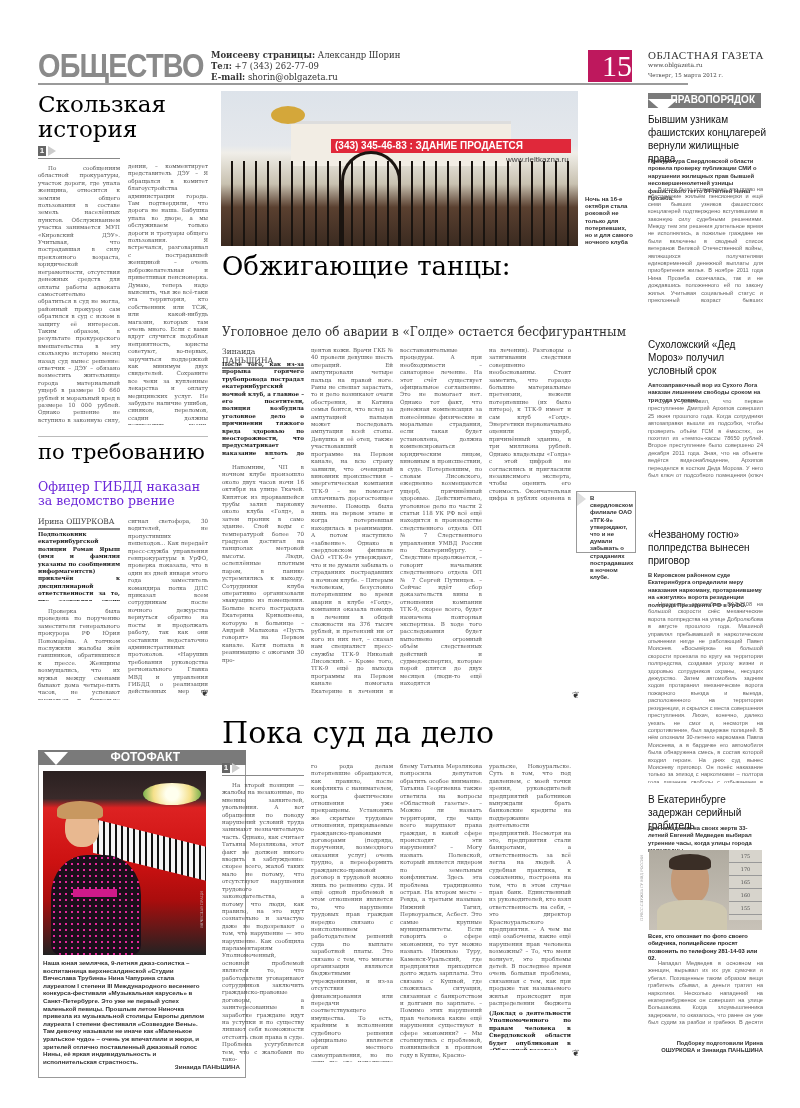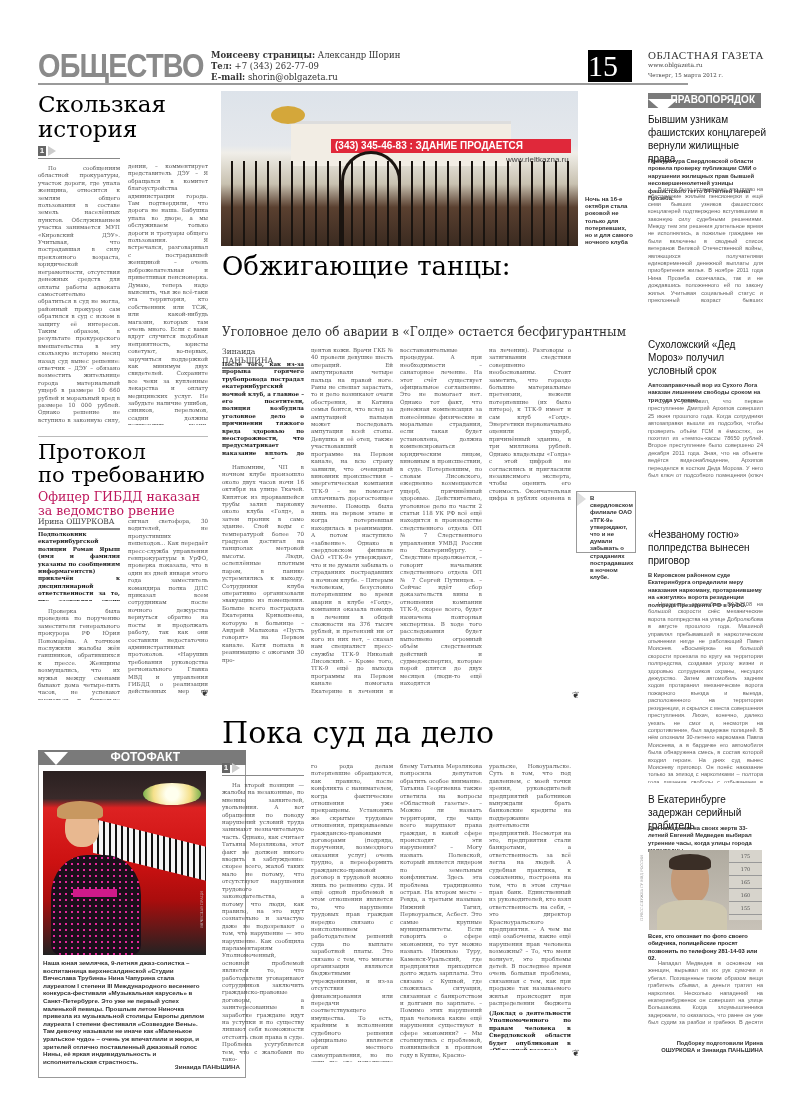--- a/index.html
+++ b/index.html
@@ -1,21 +1,21 @@
 <!DOCTYPE html>
 <html><head>
 <meta charset="utf-8">
 <style>
 *{box-sizing:border-box;margin:0;padding:0}
 body{width:800px;height:1108px;background:#fff;font-family:"DejaVu Serif",serif;color:#222;position:relative;overflow:hidden}
 .abs{position:absolute}
 .sect{left:38px;top:46px;font-family:"Liberation Sans",sans-serif;font-weight:bold;font-size:34px;color:#8a8a8a;letter-spacing:-1px;transform:scaleX(.85);transform-origin:left}
 .editor{left:211px;top:50px;font-size:8.5px;line-height:11px;color:#333}
 .editor b{font-weight:bold}
-.pagenum{left:588px;top:50px;width:44px;height:32px;background:#000000;color:#fff;font-size:30px;text-align:left;line-height:32px;font-family:"Liberation Serif",serif}
+.pagenum{left:588px;top:50px;width:44px;height:32px;background:#be185d;color:#fff;font-size:30px;text-align:right;line-height:32px;font-family:"Liberation Serif",serif}
 .mast{left:648px;top:50px;font-size:8px;line-height:10px}
 .mast .t{font-size:11px;letter-spacing:.5px;font-family:"Liberation Serif",serif;color:#333}
 .mast .s{font-size:5.5px;color:#444}
 .rule{left:38px;top:83px;width:650px;height:2px;background:#9a9a9a}
 .col{font-size:5.6px;line-height:7.4px;color:#555;text-align:justify;overflow:hidden}
 .col .ind{text-indent:10px}
 .h1{font-family:"DejaVu Serif",serif;color:#000000;line-height:1}
 .lead{font-weight:bold;color:#222}
 .author{font-size:7.5px;color:#444;border-bottom:2px solid #888;padding-bottom:2px}
 .marker{display:flex;align-items:center;gap:2px}
@@ -61,24 +61,23 @@
 </div>
 <div class="abs col" style="left:38px;top:165px;width:82px;height:260px">
     <p class="ind">По сообщениям областной прокуратуры, участок дороги, где упала женщина, относится к землям общего пользования в составе земель населённых пунктов. Обслуживанием участка занимается МУП «Кировский ДЭУ». Учитывая, что пострадавшая в силу преклонного возраста, юридической неграмотности, отсутствия денежных средств для оплаты работы адвоката самостоятельно обратиться в суд не могла, районный прокурор сам обратился в суд с иском в защиту её интересов. Таким образом, в результате прокурорского вмешательства в эту скользкую историю месяц назад суд вынес решение: ответчик – ДЭУ – обязано возместить жительнице города материальный ущерб в размере 10 660 рублей и моральный вред в размере 10 000 рублей. Однако решение не вступило в законную силу, потому что была подана кассационная жалоба. Чтобы выяснить, почему коммунальщики не согласны с таким решением, мы связались с Николаем Собениным, исполняющим обязанности юрисконсульта организации-ответчика. – Всё дело в том, что эта дорога находится не в нашем ве-</p>
   </div>
 <div class="abs col" style="left:128px;top:163px;width:80px;height:262px">
     <p>дении, – комментирует представитель ДЭУ – Я обращался в комитет благоустройства администрации города. Там подтвердили, что дорога не наша. Бабушка упала во дворе, а мы обслуживаем только дороги и тротуары общего пользования. Я встречался, разговаривал с пострадавшей женщиной – очень доброжелательная и приветливая пенсионерка. Думаю, теперь надо выяснить, чья же всё-таки эта территория, кто собственник или ТСЖ, или какой-нибудь магазин, которых там очень много. Если с вами вдруг случится подобная неприятность, юристы советуют, во-первых, заручиться поддержкой как минимум двух свидетелей. Сохраните все чеки за купленные лекарства и оплату медицинских услуг. Не забудьте наличие ушибов, синяков, переломов, ссадин должны подтвердить врачи. Поэтому отправляйтесь за справкой в больницу. Попробуйте сначала обратиться в компанию, которая отвечает за уборку данного участка: велика вероятность урегулировать ситуацию без суда, но ваши требования должны быть разумными. Не получится договориться – обращайтесь в суд с иском.</p>
   </div>
 
 <div class="abs" style="left:38px;top:436px;width:170px;height:1px;background:#bbb"></div>
 <div class="abs h1" style="left:38px;top:441px;font-size:21px;line-height:23px">
-  <div>Протокол</div>
   <div>по требованию</div>
 </div>
-<div class="abs h1" style="left:38px;top:490px;font-size:12.5px;line-height:14px;color:#be185d">
+<div class="abs h1" style="left:38px;top:480px;font-size:12.5px;line-height:14px;color:#6d28d9">
   <div>Офицер ГИБДД наказан</div>
   <div>за ведомство рвение</div>
 </div>
 <div class="abs author" style="left:38px;top:517px;width:82px">Ирина ОШУРКОВА</div>
 <div class="abs col lead" style="left:38px;top:531px;width:82px;height:70px">Подполковник екатеринбургской полиции Роман Ярыш (имя и фамилия указаны по сообщениям информагентств) привлечён к дисциплинарной ответственности за то, что заставлял своих сотрудников работать сверх нормы, потому что они за ночь «насобирали» мало штрафов.</div>
 <div class="abs col" style="left:38px;top:608px;width:82px;height:92px">
     <p class="ind">Проверка была проведена по поручению заместителя генерального прокурора РФ Юрия Пономарёва. А толчком послужили жалобы жён гаишников, обратившихся к прессе. Женщины возмущались, что их мужья между сменами бывают дома четыре-пять часов, не успевают выспаться и буквально падают от усталости. Тогда журналистам даже рассказали о разнарядке начальника: за сутки одна рота должна оформить как минимум двоих пьяных водителей, 35 нарушителей по скорости, 31 проехавшего на красный</p>
   </div>
 <div class="abs col" style="left:128px;top:518px;width:80px;height:178px">
     <p>сигнал светофора, 30 водителей, не пропустивших пешеходов... Как передаёт пресс-служба управления генпрокуратуры в УрФО, проверка показала, что в один из дней января этого года заместитель командира полка ДПС приказал всем сотрудникам после ночного дежурства вернуться обратно на посты и продолжать работу, так как они составили недостаточно административных протоколов. «Нарушив требования руководства регионального Главка МВД и управления ГИБДД о реализации действенных мер по снижению аварийности и повышению уровня профилактики ДТП, он вместо ориентирования личного состава на реальное обеспечение безопасности дорожного движения установил для подчинённых «разнарядку» на количество привлечённых ими к ответственности участников дорожного движения», – комментирует ведомство.</p>

